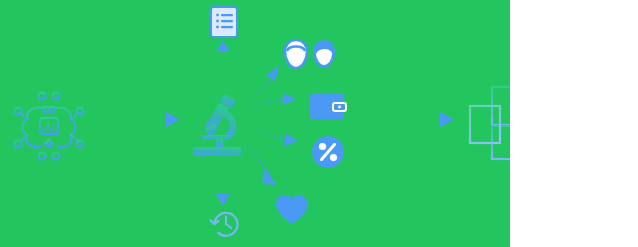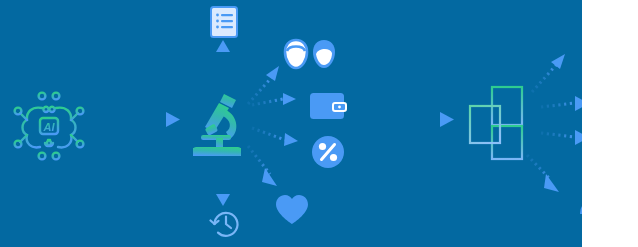--- a/index.html
+++ b/index.html
@@ -5,23 +5,23 @@
   html, body {
     margin: 0;
     padding: 0;
     background: #ffffff;
   }
   body {
     font-family: "Liberation Sans", sans-serif;
   }
   #canvas {
     position: relative;
-    width: 582px;
+    width: 510px;
     height: 247px;
-    background: #0369a1;
+    background: #22c55e;
     overflow: hidden;
     font-style: italic;
   }
   #canvas svg.layer {
     position: absolute;
     left: 0;
     top: 0;
     width: 638px;
     height: 247px;
   }

